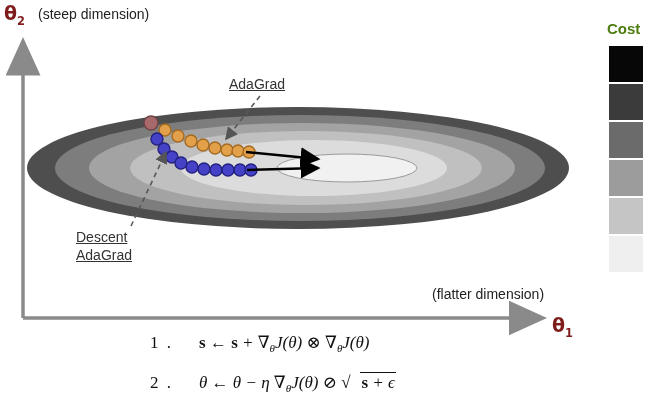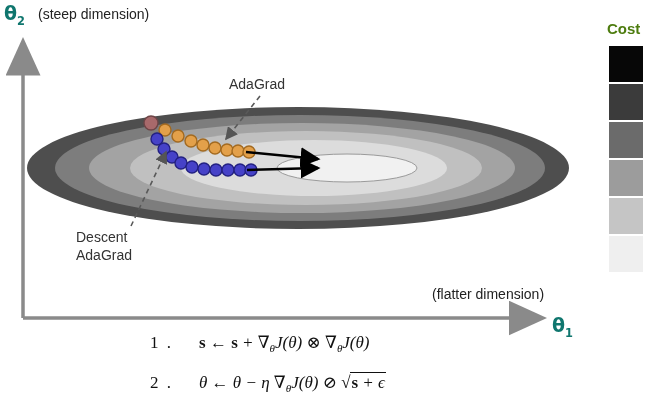--- a/index.html
+++ b/index.html
@@ -1,34 +1,34 @@
 <!DOCTYPE html>
 <html><head>
 <meta charset="utf-8">
 <style>
   html,body{margin:0;padding:0;background:#ffffff;}
   #stage{position:relative;width:651px;height:408px;background:#ffffff;overflow:hidden;
          font-family:"Liberation Sans","DejaVu Sans",sans-serif;}
   #diagram-svg{position:absolute;left:0;top:0;}
-  .lbl{position:absolute;color:#0f766e;white-space:nowrap;}
+  .lbl{position:absolute;color:#7f1d1d;white-space:nowrap;}
   .theta{font-family:"DejaVu Sans","Liberation Sans",sans-serif;font-weight:700;font-size:19px;}
   .theta sub{font-size:0.6em;}
   .caption{font-size:14px;color:#222222;}
-  .anno{font-size:14px;color:#333333;line-height:1.3;}
+  .anno{font-size:14px;color:#333333;line-height:1.3;text-decoration:underline;}
   .cost-title{font-size:15px;font-weight:700;color:#4d7c0f;}
   #legend-swatches{position:absolute;display:flex;flex-direction:column;gap:2px;}
   #legend-swatches .swatch{width:34px;height:36px;}
   .eq{position:absolute;display:flex;align-items:baseline;gap:26px;
       font-family:"Liberation Serif","DejaVu Serif",serif;font-size:17px;color:#111111;}
   .eq-num{letter-spacing:2px;}
   .eq-body{font-style:italic;}
   .eq-body b{font-style:normal;font-weight:700;}
   .eq-body sub{font-size:0.65em;font-style:italic;}
   .radical{font-style:normal;}
-  .sqrt-arg{border-top:1.2px solid #111111;padding:0 1px;}
+  .sqrt-arg{border-top:1.2px solid #111111;padding:0 1px;margin-left:10px;}
 </style>
 </head>
 <body>
 
 <div id="stage">
 
   <svg id="diagram-svg" width="651" height="408" viewBox="0 0 651 408">
     <defs>
       <marker id="mAxis" markerWidth="12" markerHeight="10" refX="9" refY="5" orient="auto">
         <path d="M0,0 L11,5 L0,10 z" fill="#8a8a8a"></path>

